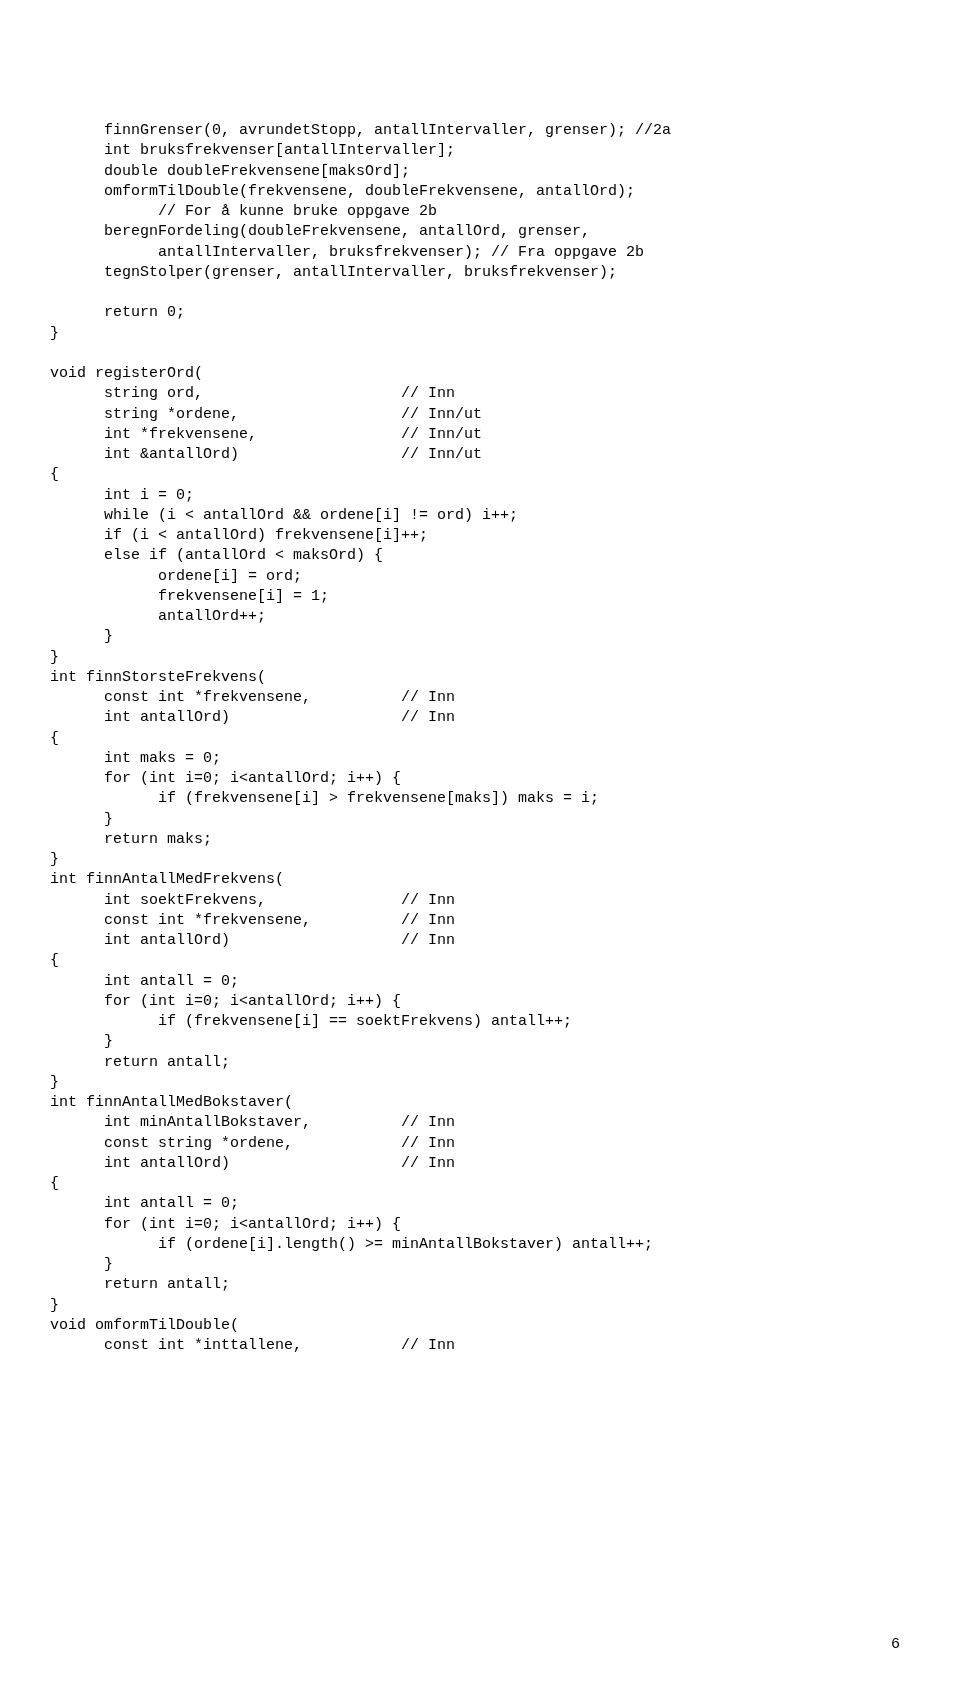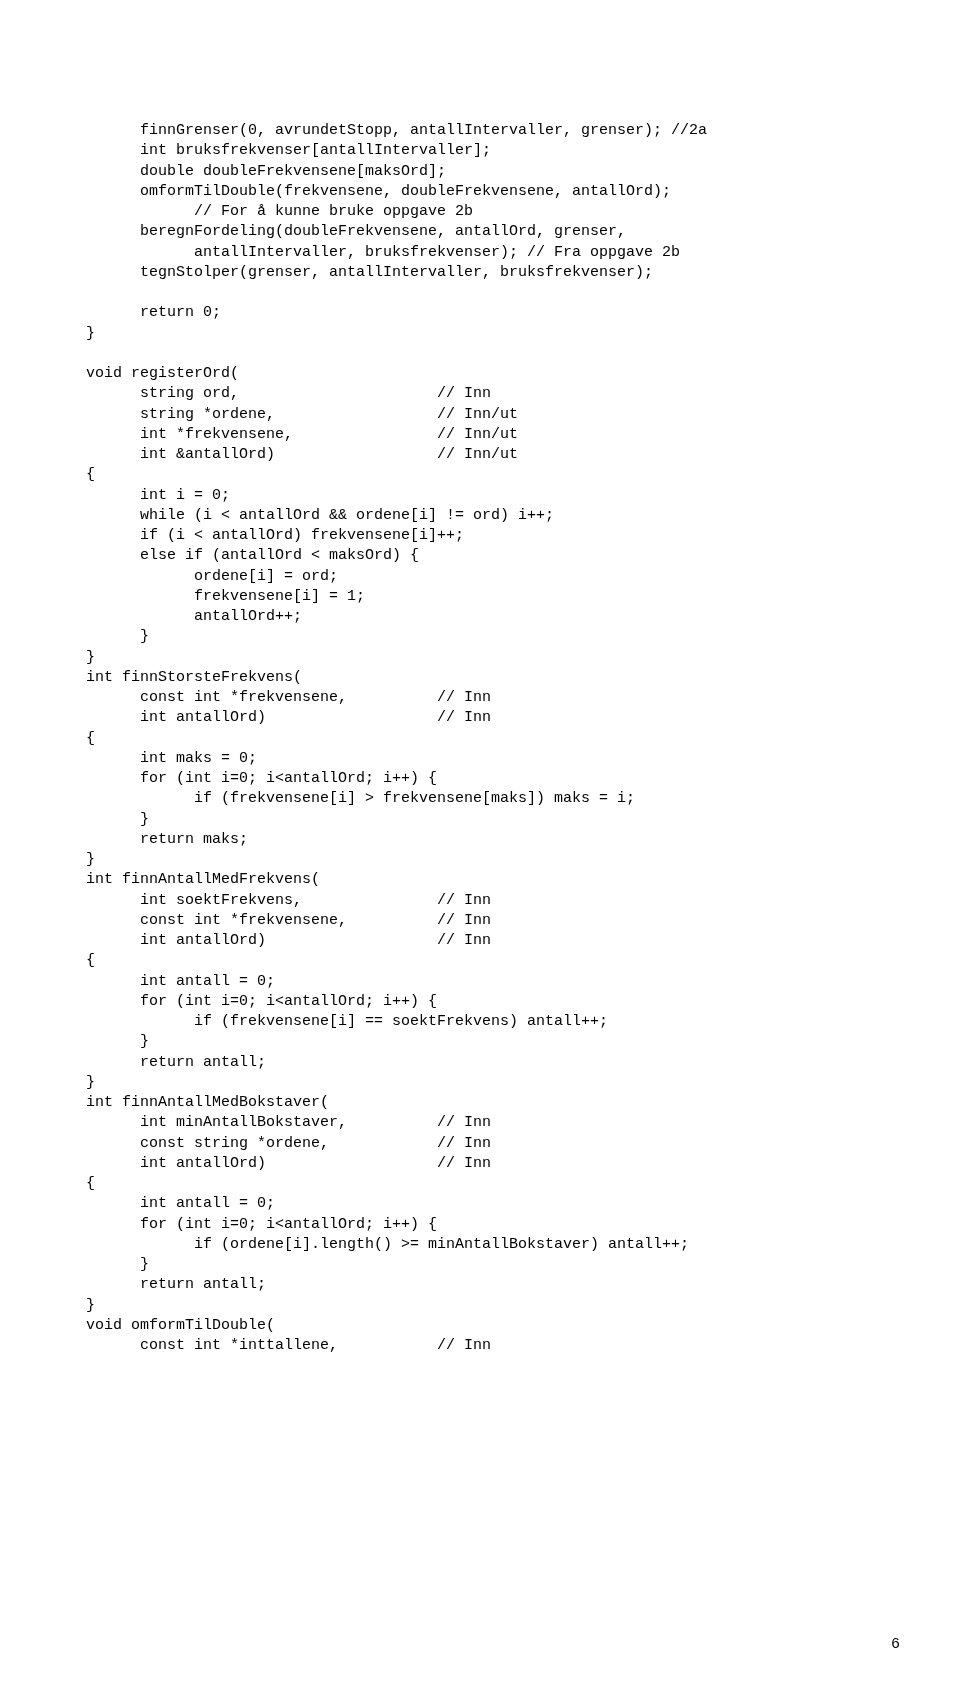--- a/index.html
+++ b/index.html
@@ -14,21 +14,21 @@
     width: 960px;
     box-sizing: border-box;
   }
   .page-num {
     position: absolute;
     right: 60px;
     bottom: 30px;
     font-family: "Courier New", Courier, monospace;
     font-size: 15px;
   }
-  .code-block { white-space: pre; margin-left: 36px; }
+  .code-block { white-space: pre; }
 </style>
 </head>
 <body>
 
 
 
 <div class="code-block">      finnGrenser(0, avrundetStopp, antallIntervaller, grenser); //2a
       int bruksfrekvenser[antallIntervaller];
       double doubleFrekvensene[maksOrd];
       omformTilDouble(frekvensene, doubleFrekvensene, antallOrd);

